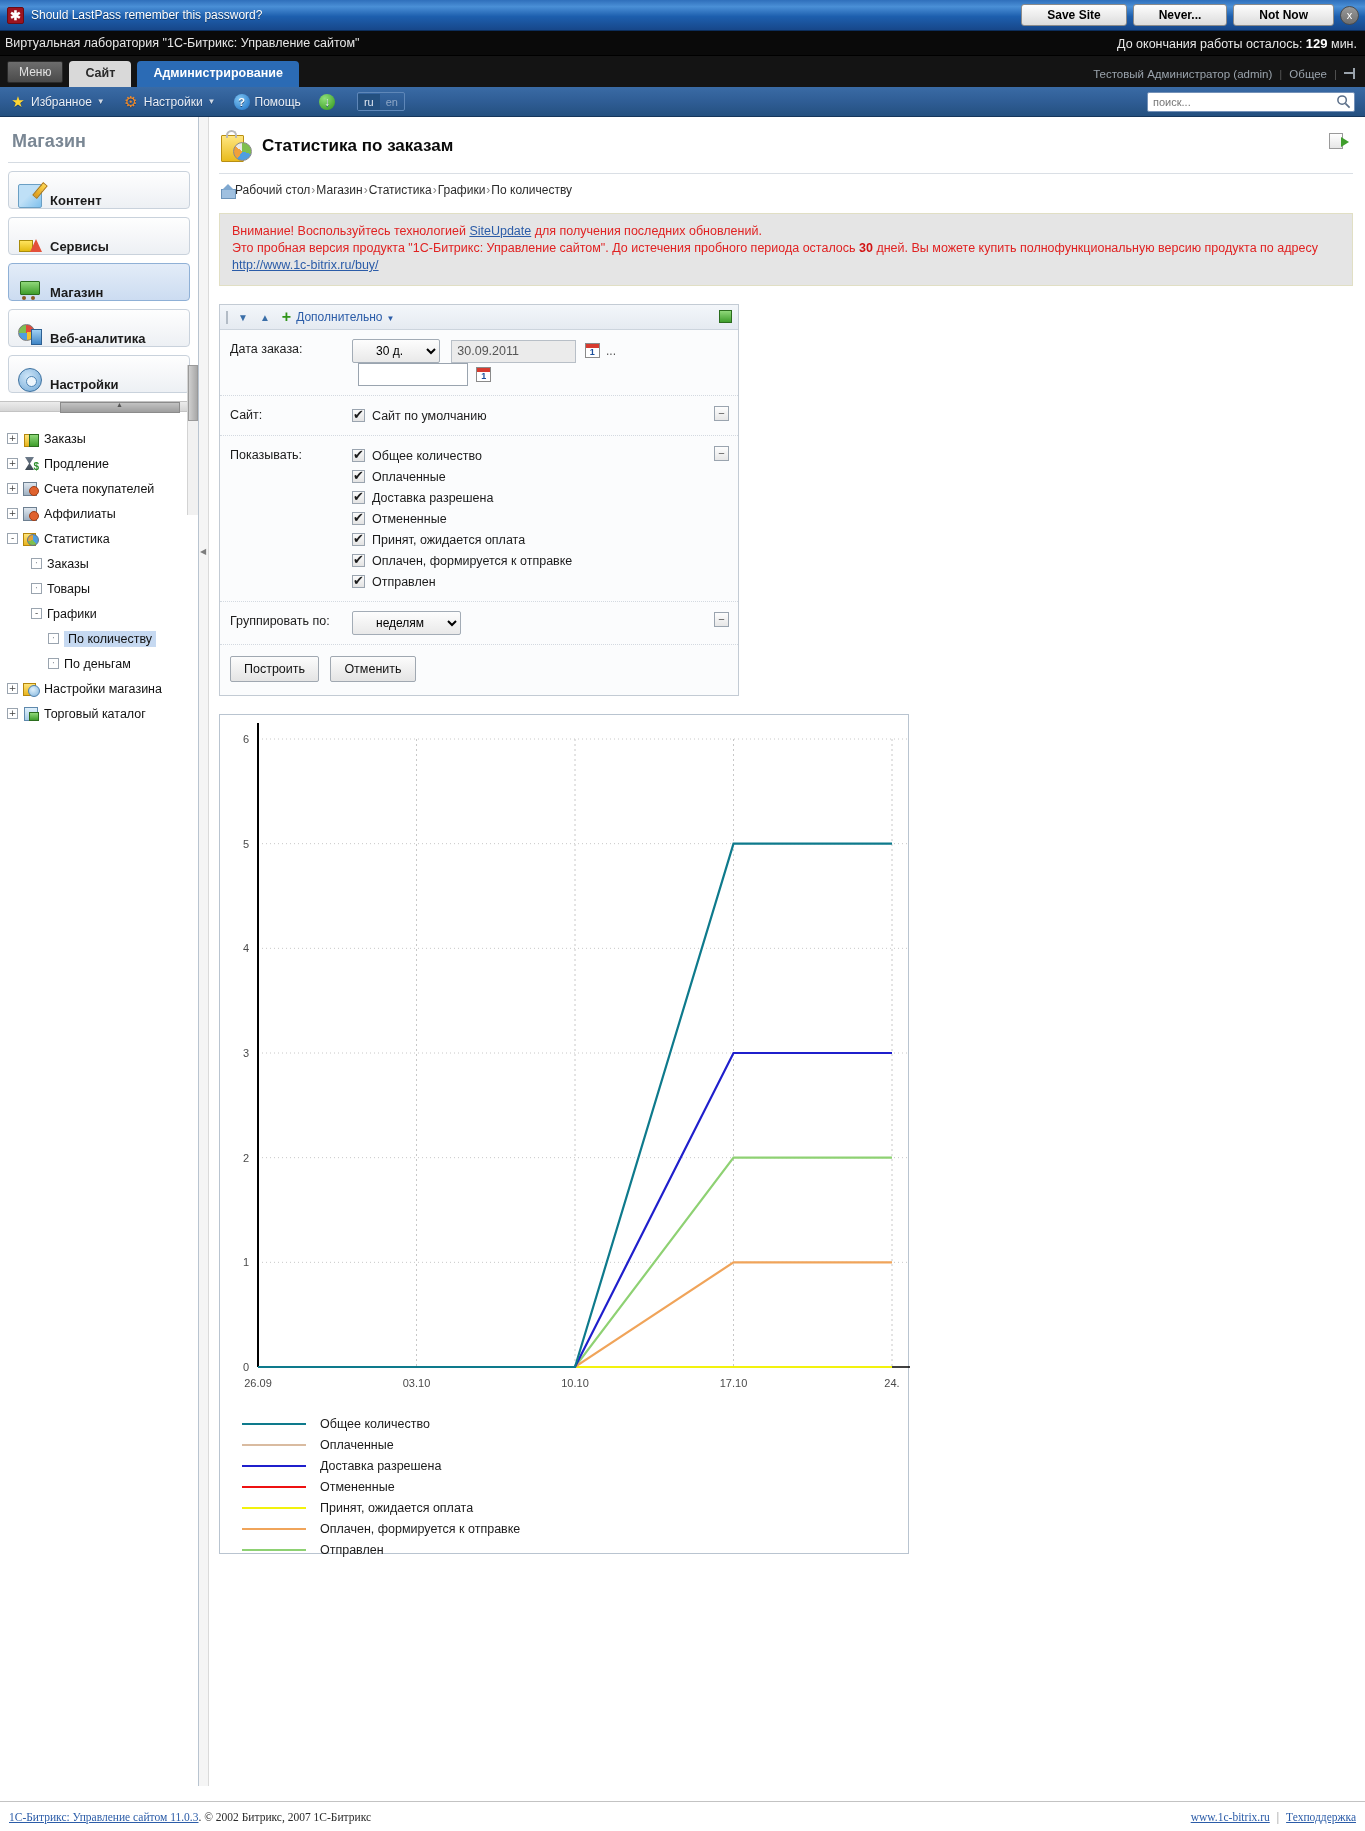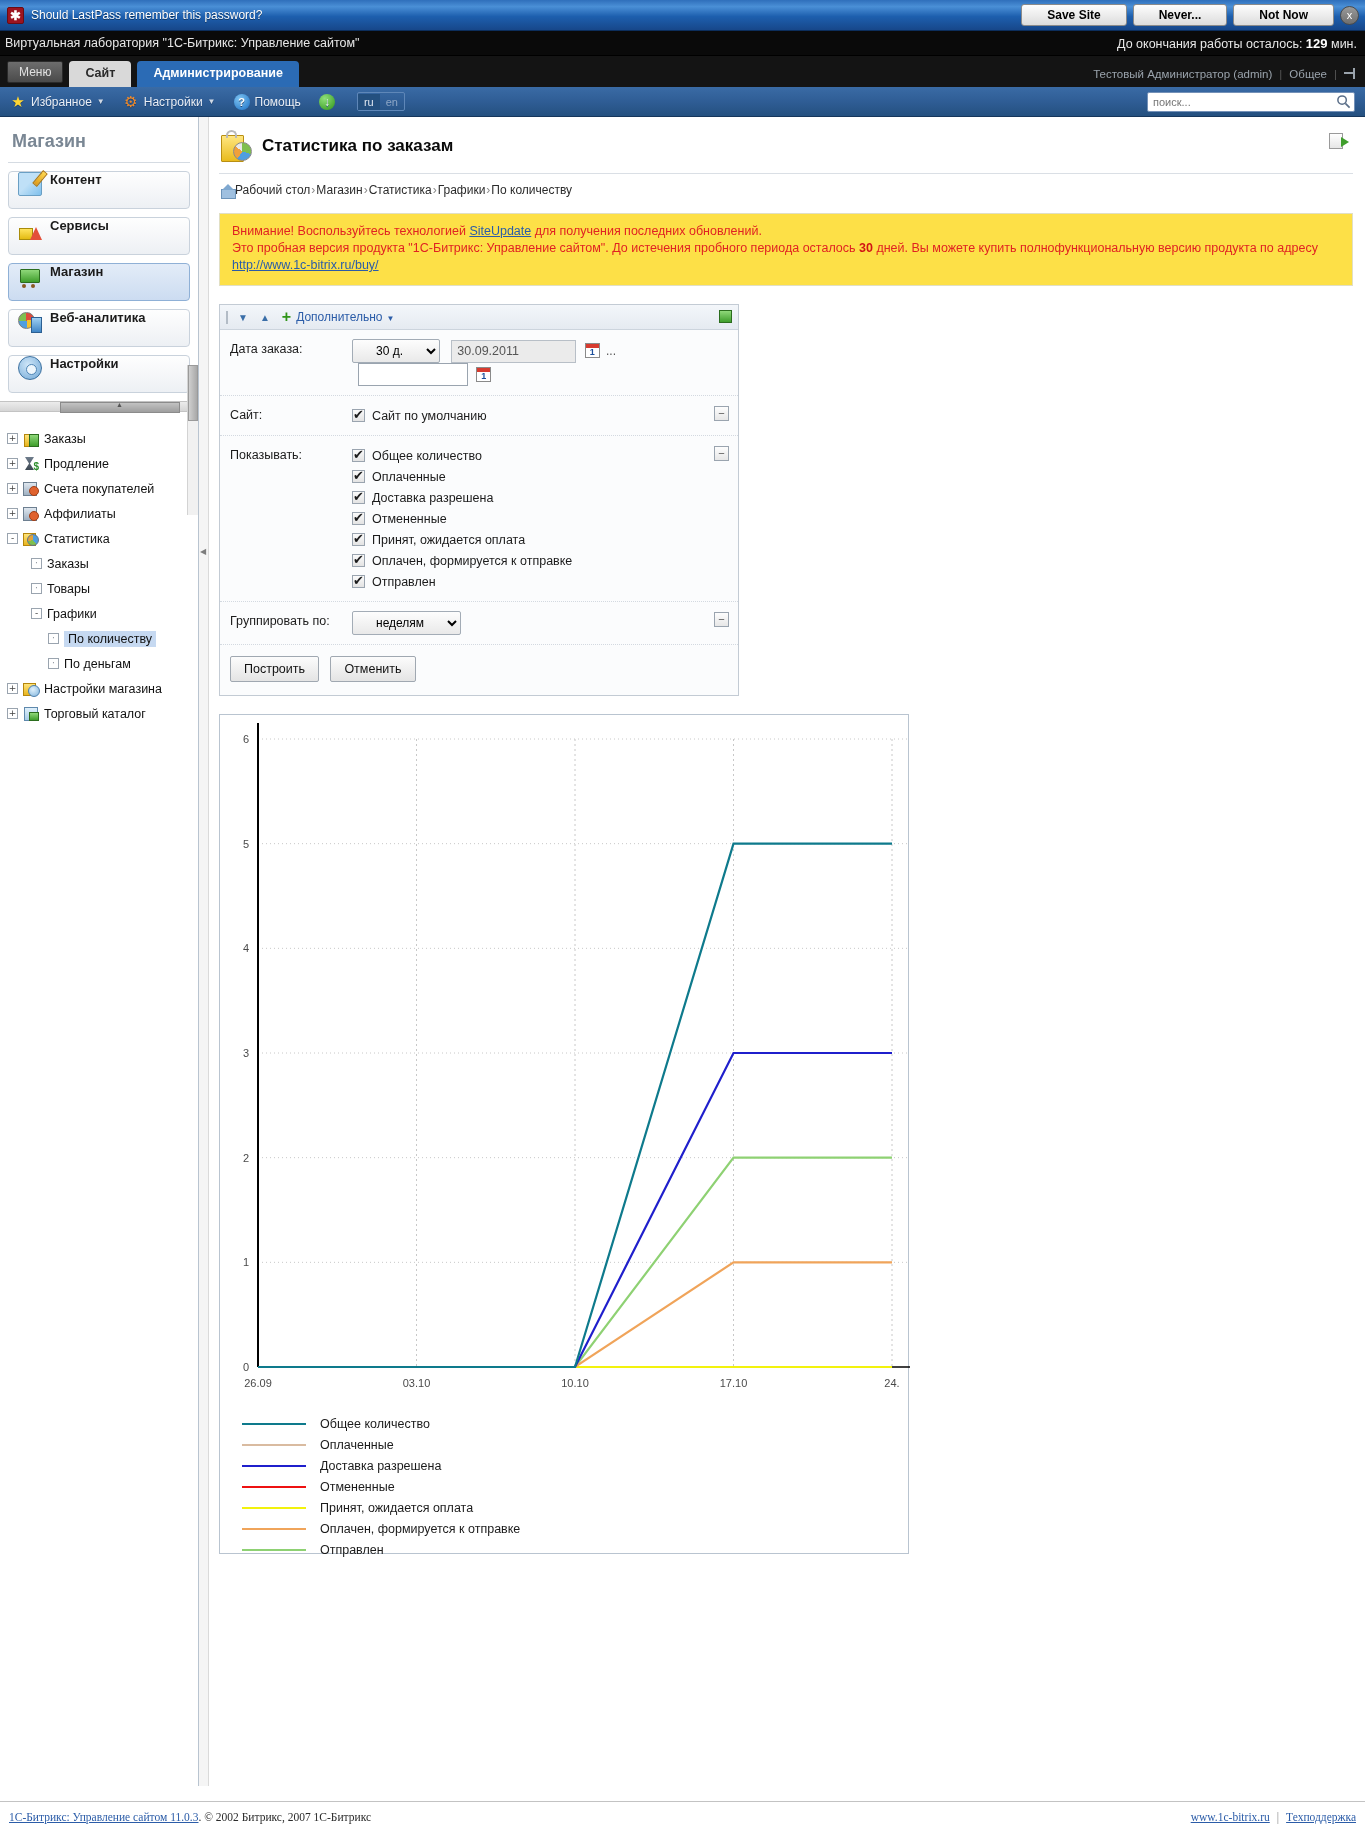--- a/index.html
+++ b/index.html
@@ -135,21 +135,21 @@
   #sidebar {
     width:199px; background:#ffffff; position:relative;
     border-right:1px solid #b9c4d0;
   }
   #sidebar-title {
     color:#7a8794; font-size:18px; font-weight:bold; padding:14px 0 10px 12px;
   }
   #sidebar hr.sep { border:0; border-top:1px solid #d5dbe2; margin:0 8px 8px 8px; }
   .mod-btn {
     margin:0 8px 8px 8px; height:38px;
-    display:flex; align-items:flex-start; gap:8px; padding-left:9px;
+    display:flex; align-items:flex-end; gap:8px; padding-left:9px;
     border:1px solid #c9d2dc; border-radius:4px;
     background:linear-gradient(to bottom,#fefefe,#edf0f4);
     font-size:13px; font-weight:bold; color:#1b1b1b; cursor:pointer;
   }
   .mod-btn.selected {
     background:linear-gradient(to bottom,#e3ecf8,#ccdcf1);
     border-color:#8fb0d6;
   }
   .mod-ico { width:24px; height:24px; position:relative; flex:none; }
   .mi-content {
@@ -342,21 +342,21 @@
   }
   #bc-home::after{
     content:""; position:absolute; left:1px;top:-1px;
     border-left:6px solid transparent;border-right:6px solid transparent;
     border-bottom:6px solid #7fa8d0;
   }
   .bc-sep { color:#8a8a8a; }
 
   
   #warn-box {
-    border:1px solid #e1dfc4; background:#fde047;
+    border:1px solid #e1dfc4; background:#e5e5e5;
     padding:9px 2px 11px 12px; margin:7px 0 0 0; line-height:17px;
   }
   #warn-box .r { color:#e02222; font-size:12.5px; }
   #warn-box a { color:#2b5ca8; }
   #warn-box b { color:#d11414; }
 
   
   #filter-panel {
     margin-top:18px; width:520px; border:1px solid #c3cbd4;
     background:#fbfcfd;

